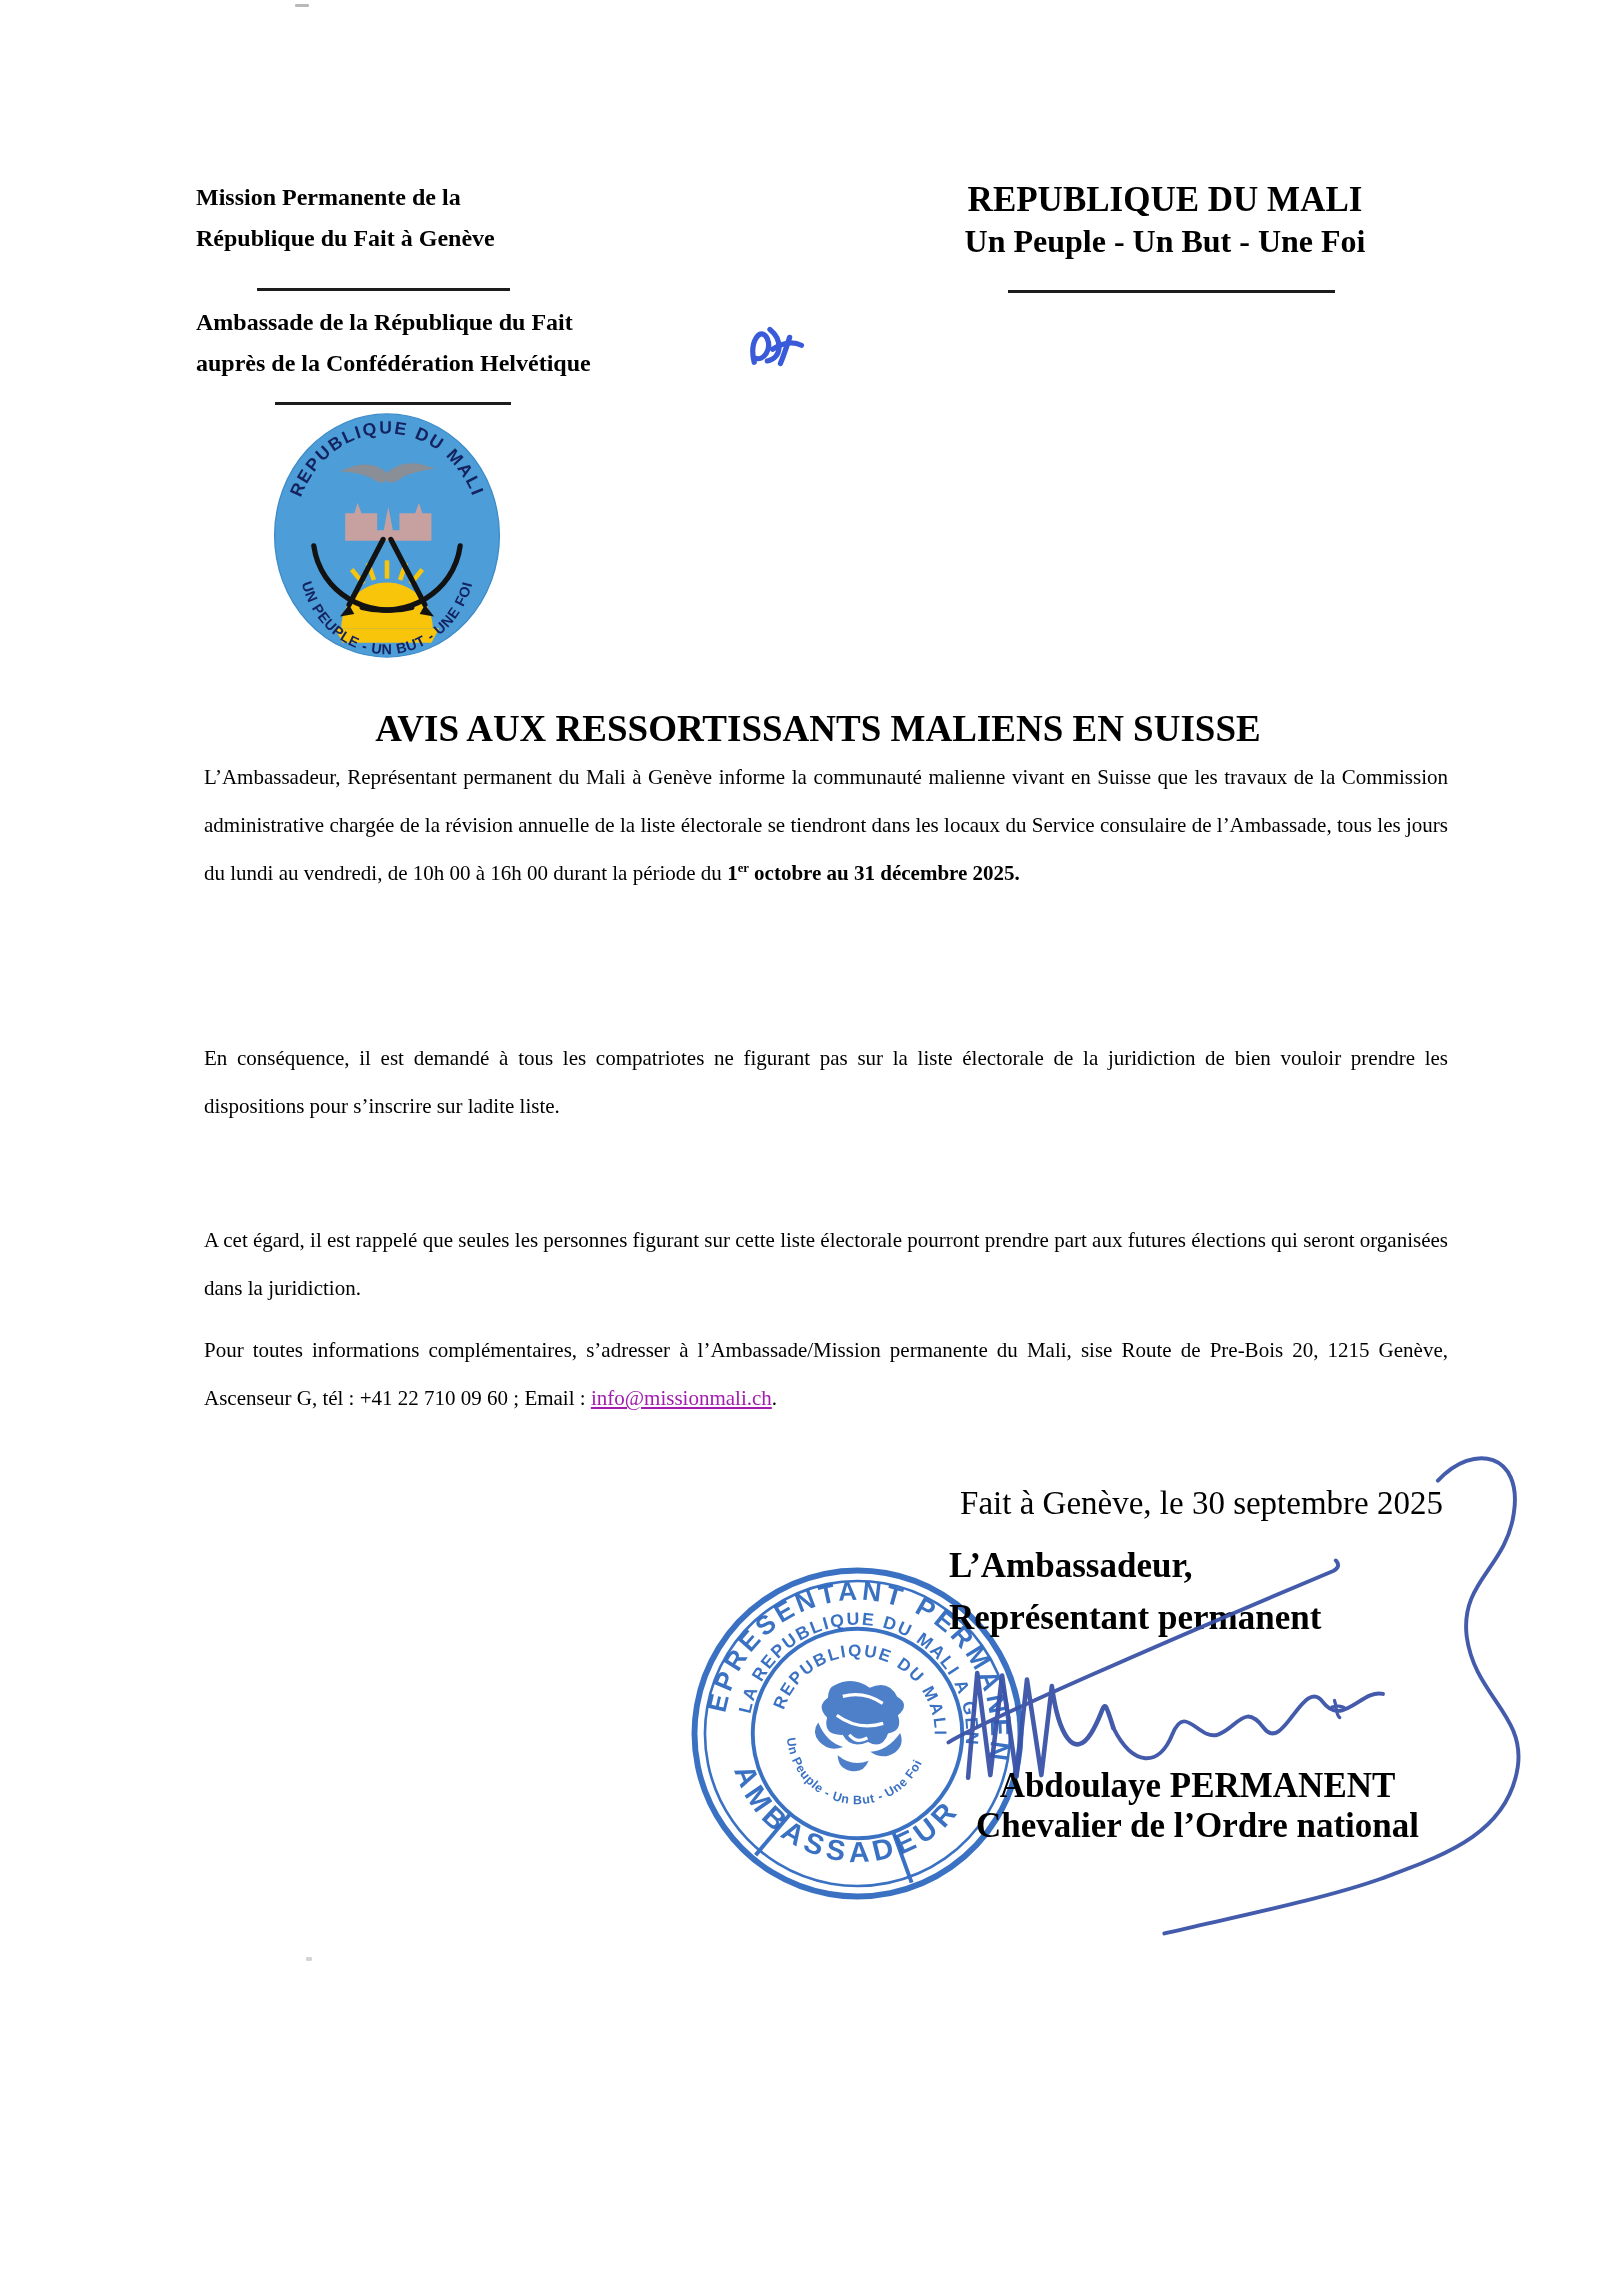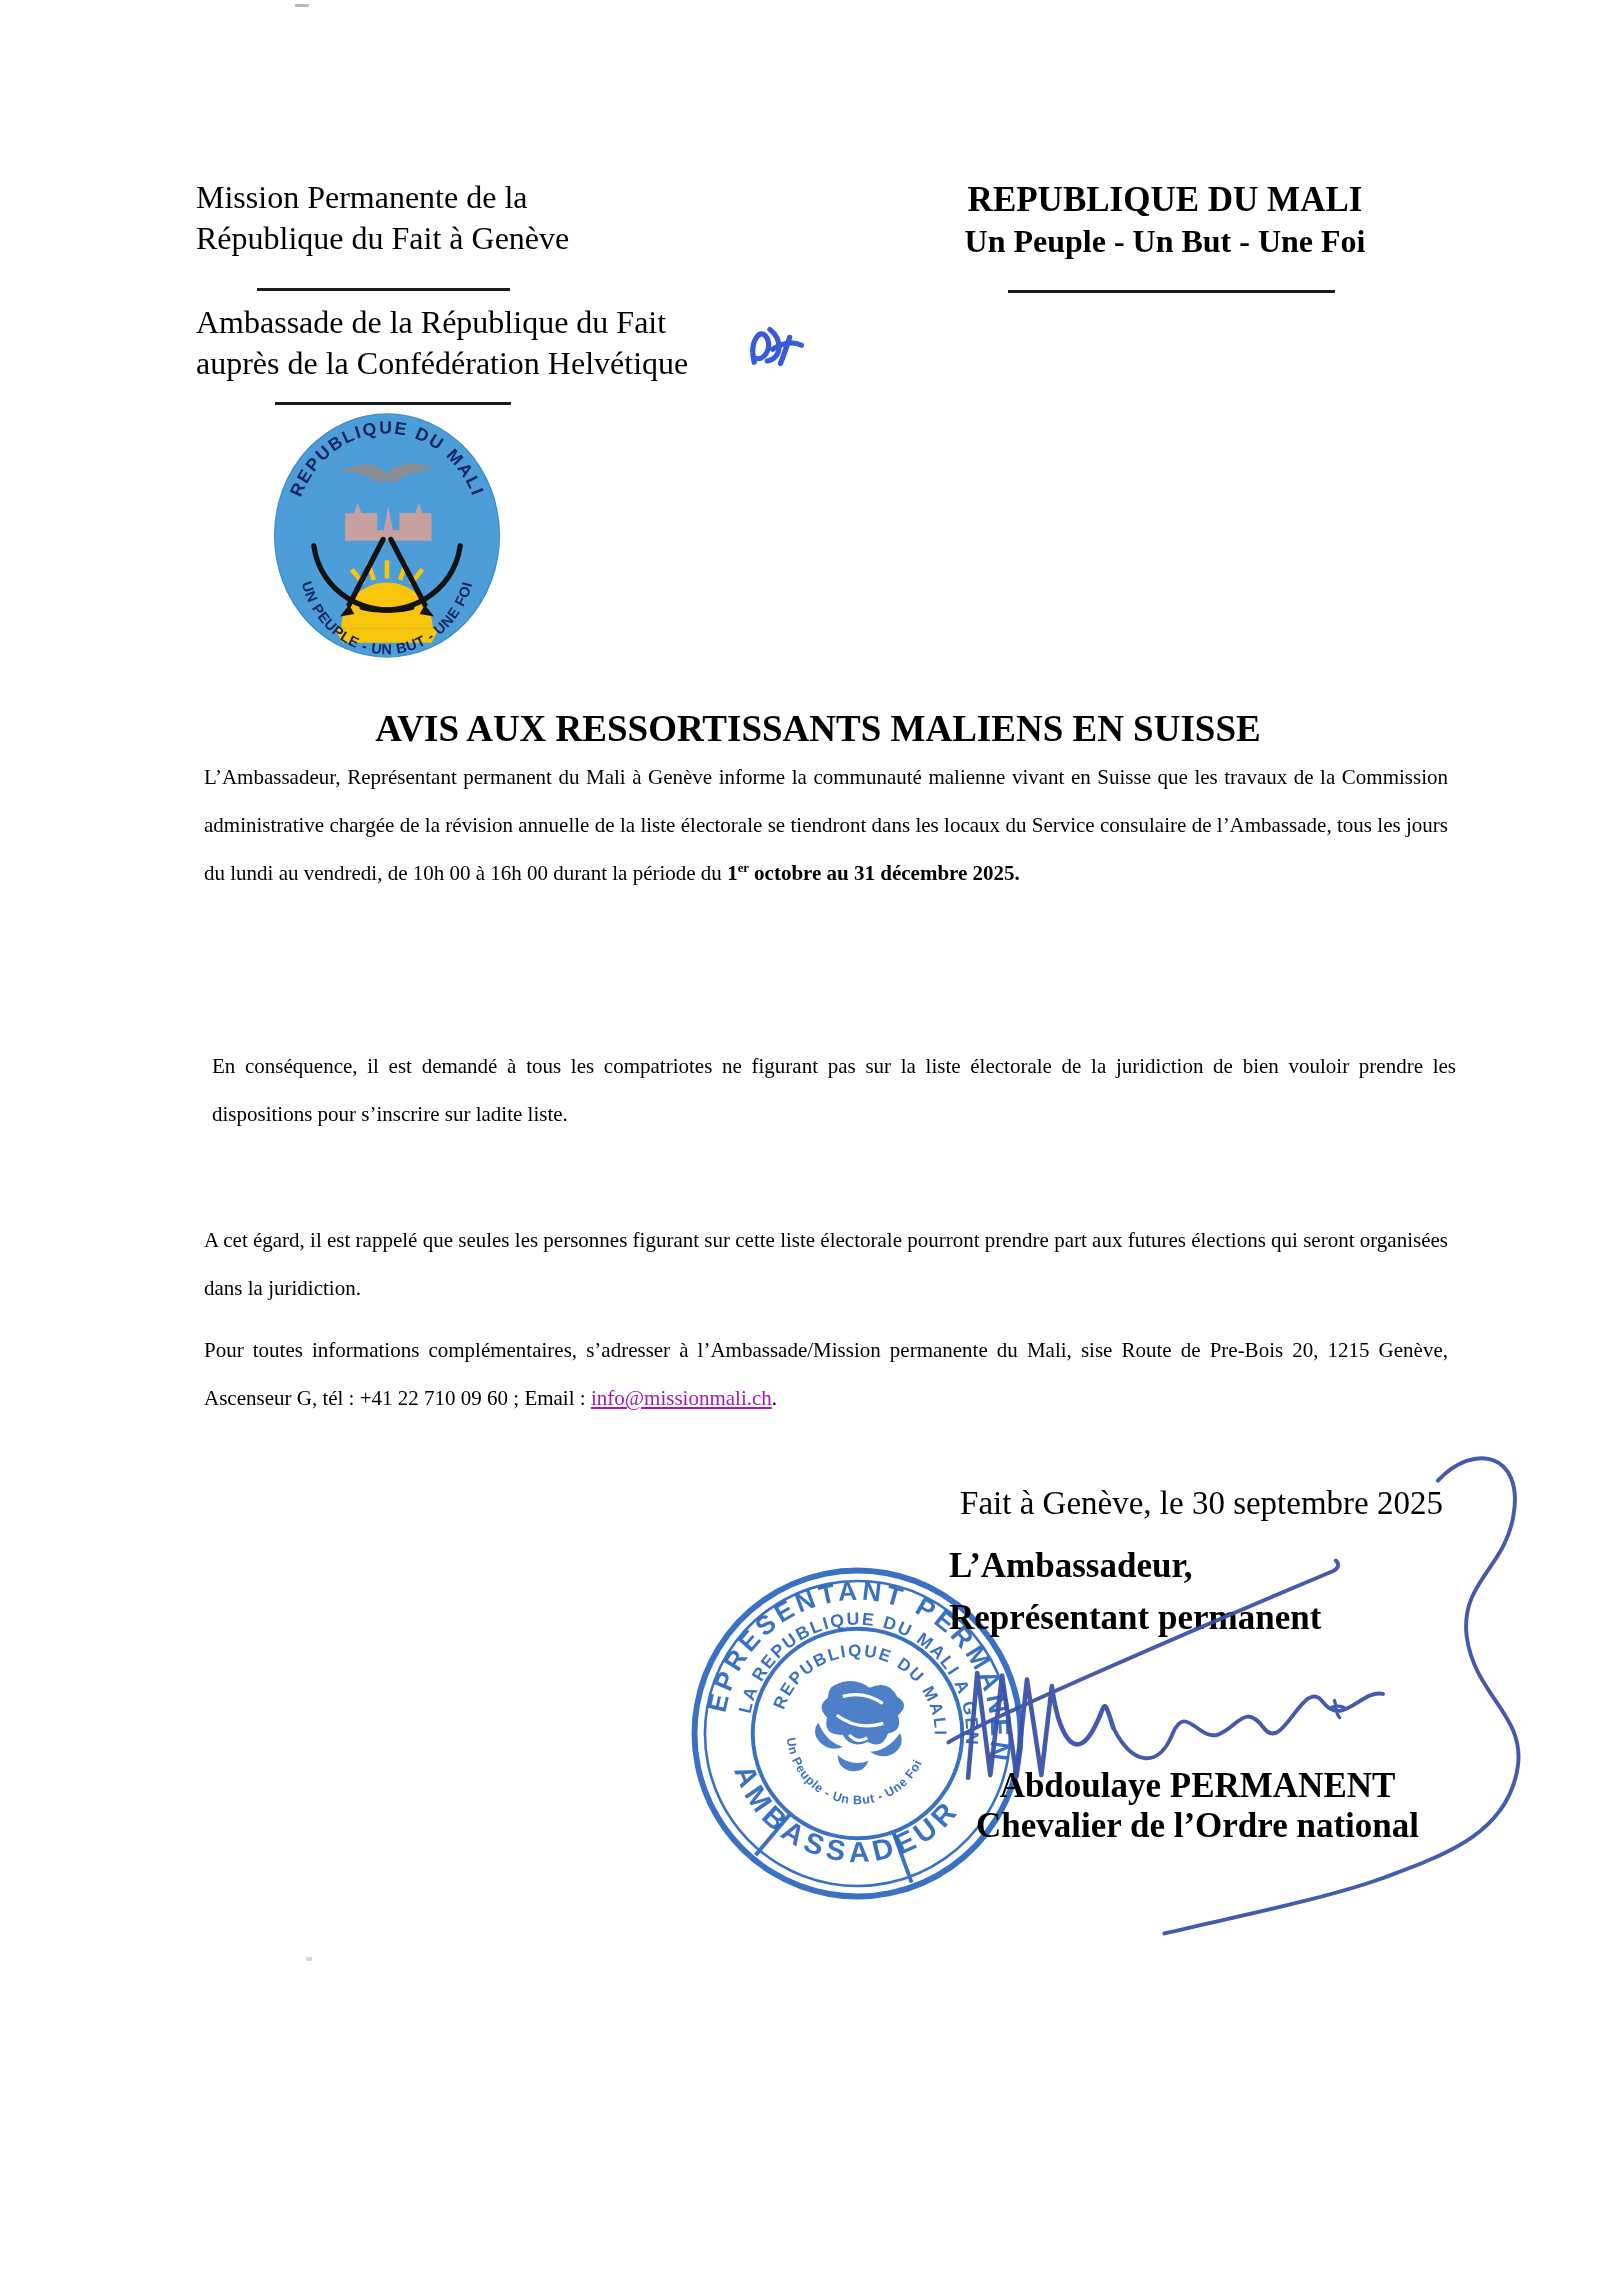--- a/index.html
+++ b/index.html
@@ -6,21 +6,21 @@
   .page{
     position:relative;
     width:1623px;height:2295px;
     margin:0 auto;
     background:#ffffff;
     font-family:"Liberation Serif", serif;
     color:#000;
     overflow:hidden;
   }
   .abs{position:absolute;}
-  .hdr{font-weight:normal;font-size:32px;line-height:41px;}
+  .hdr{font-weight:bold;font-size:24px;line-height:41px;}
   .hdr-right{font-weight:bold;text-align:center;}
   .hdr-right .l1{font-size:35px;line-height:43px;}
   .hdr-right .l2{font-size:32px;line-height:41px;}
   .rule{position:absolute;height:2.6px;background:#1c1c1c;}
   .title{
     left:196px;width:1244px;top:707px;
     text-align:center;font-weight:bold;font-size:37px;
   }
   .para{
     left:204px;width:1244px;
@@ -127,21 +127,21 @@
       <text font-family="Liberation Sans, sans-serif" font-weight="bold" font-size="22" fill="#14235f" letter-spacing="1">
         <textPath href="#logoBottom" startOffset="50%" text-anchor="middle">UN PEUPLE - UN BUT - UNE FOI</textPath>
       </text>
     </svg>
   </div>
 
   <div class="abs title">AVIS AUX RESSORTISSANTS MALIENS EN SUISSE</div>
 
   <p class="abs para" style="top:753px;margin:0;"><span>L’Ambassadeur, Représentant permanent du Mali à Genève informe la communauté malienne vivant en Suisse que les travaux de la Commission administrative chargée de la révision annuelle de la liste électorale se tiendront dans les locaux du Service consulaire de l’Ambassade, tous les jours du lundi au vendredi, de 10h 00 à 16h 00 durant la période du </span><span class="b">1</span><sup class="er b">er</sup><span class="b"> octobre au 31 décembre 2025.</span></p>
 
-  <p class="abs para" style="top:1034px;margin:8px;">En conséquence, il est demandé à tous les compatriotes ne figurant pas sur la liste électorale de la juridiction de bien vouloir prendre les dispositions pour s’inscrire sur ladite liste.</p>
+  <p class="abs para" style="top:1034px;margin:0;">En conséquence, il est demandé à tous les compatriotes ne figurant pas sur la liste électorale de la juridiction de bien vouloir prendre les dispositions pour s’inscrire sur ladite liste.</p>
 
   <p class="abs para" style="top:1216px;margin:0;">A cet égard, il est rappelé que seules les personnes figurant sur cette liste électorale pourront prendre part aux futures élections qui seront organisées dans la juridiction.</p>
 
   <p class="abs para" style="top:1326px;margin:0;"><span>Pour toutes informations complémentaires, s’adresser à l’Ambassade/Mission permanente du Mali, sise Route de Pre-Bois 20, 1215 Genève, Ascenseur G, tél : +41 22 710 09 60 ; Email : </span><a class="mail" href="#">info@missionmali.ch</a><span>.</span></p>
 
   <div class="abs date-line">Fait à Genève, le 30 septembre 2025</div>
 
   <div class="abs closing" style="top:1546px;">
     <div>L’Ambassadeur,</div>
     <div style="margin-top:11.8px;">Représentant permanent</div>

